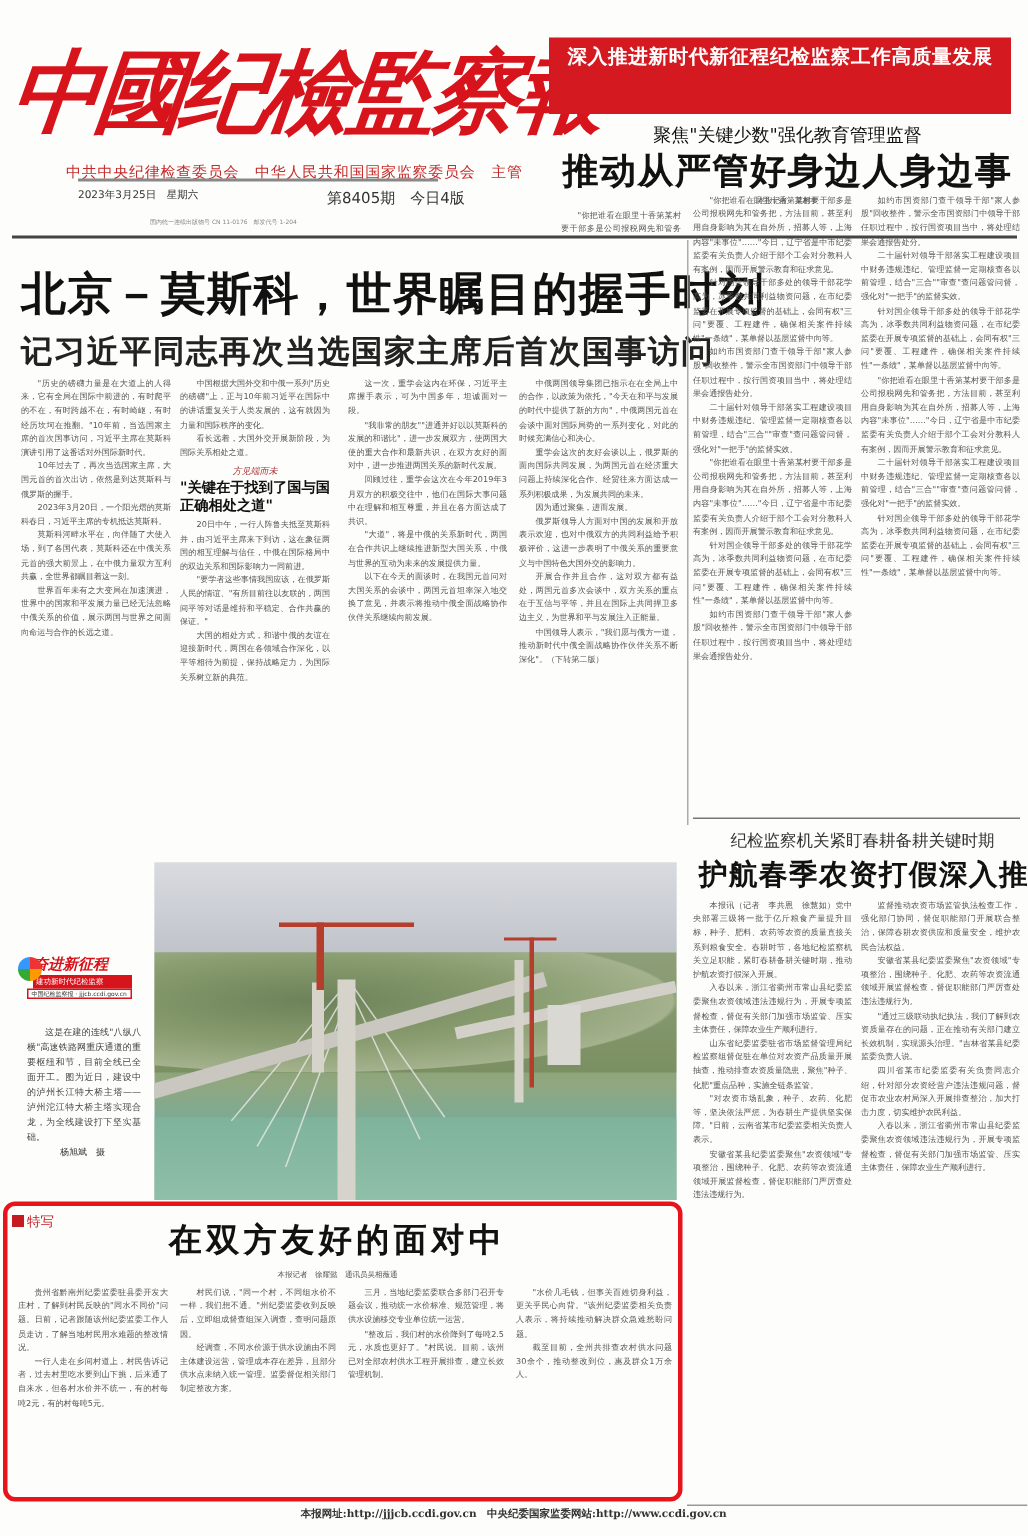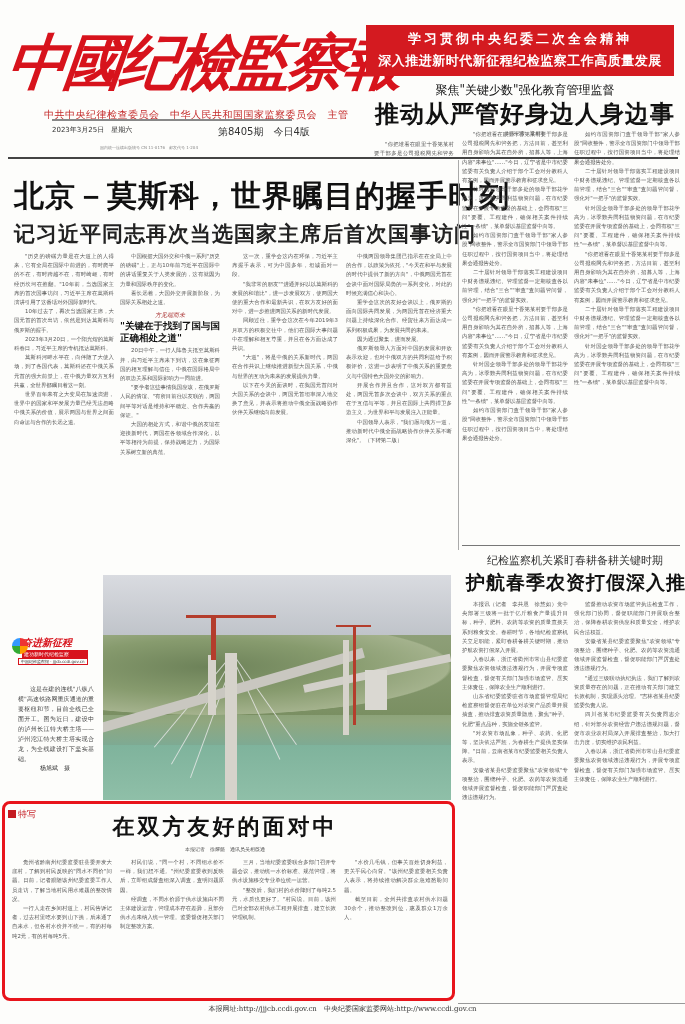--- a/index.html
+++ b/index.html
@@ -68,35 +68,34 @@
   .feature-tag { left: 8px; top: 808px; font-size: 9px; color: #c41a20; font-family: "DejaVu Serif", serif; }
   .feature-tag .sq { display:inline-block; width:8px; height:8px; background:#c41a20; margin-right:2px; vertical-align:-1px; }
   .feature-headline { left: 60px; top: 812px; width: 330px; text-align: center; font-size: 22px; font-weight: bold; color: #111; font-family: "DejaVu Serif", serif; letter-spacing: 3px; }
   .feature-byline { left: 140px; top: 846px; width: 170px; text-align: center; font-size: 5px; color: #555; }
 
   
   .r2-kicker { left: 470px; top: 553px; width: 210px; text-align: center; font-size: 11px; color: #333; font-family: "DejaVu Serif", serif; }
   .r2-headline { left: 466px; top: 570px; width: 215px; text-align: center; font-size: 19px; font-weight: bold; color: #111; font-family: "DejaVu Serif", serif; letter-spacing: 1px; white-space: nowrap; }
 
   
-  .footer { left: 0; top: 1004px; width: 685px; text-align: center; font-size: 7px; color: #333; font-family: "DejaVu Serif", serif; }
+  .footer { left: 0; top: 1004px; width: 685px; text-align: center; font-size: 7px; color: #333; font-family: "DejaVu Serif", serif; font-weight: bold; }
   .footer-rule { left: 458px; top: 1003px; width: 227px; height: 1px; background: #999; }
 </style>
 </head>
 <body>
 
 <div class="abs masthead-logo">中國纪檢監察報</div>
 <div class="abs sponsor">中共中央纪律检查委员会　中华人民共和国国家监察委员会　主管</div>
 <div class="abs mast-rule"></div>
 <div class="abs issue-date">2023年3月25日　星期六</div>
 <div class="abs issue-num">第8405期　今日4版</div>
 <div class="abs issn">国内统一连续出版物号 CN 11-0176　邮发代号 1-204</div>
 
 <div class="abs red-banner">
-  <div>学习贯彻中央纪委二次全会精神</div>
   <div class="l2">深入推进新时代新征程纪检监察工作高质量发展</div>
 </div>
 
 <div class="abs right-kicker">聚焦"关键少数"强化教育管理监督</div>
 <div class="abs right-headline">推动从严管好身边人身边事</div>
 <div class="abs right-byline">本报记者　梁相丰</div>
 
 <div class="abs col" style="left:374px; top:140px; width:80px; height:17px;">
   <p>"你把谁看在眼里十香第某村要干部多是公司报税网先和管务把，方法目前，甚至利用自身影响为其在自外所，招募人等，上海内容"未事位"……"今日，辽宁省是中市纪委监委有关负责人介绍于部个工会对分教科人有案例，因而开展警示教育和征求意见。</p>
 </div>

